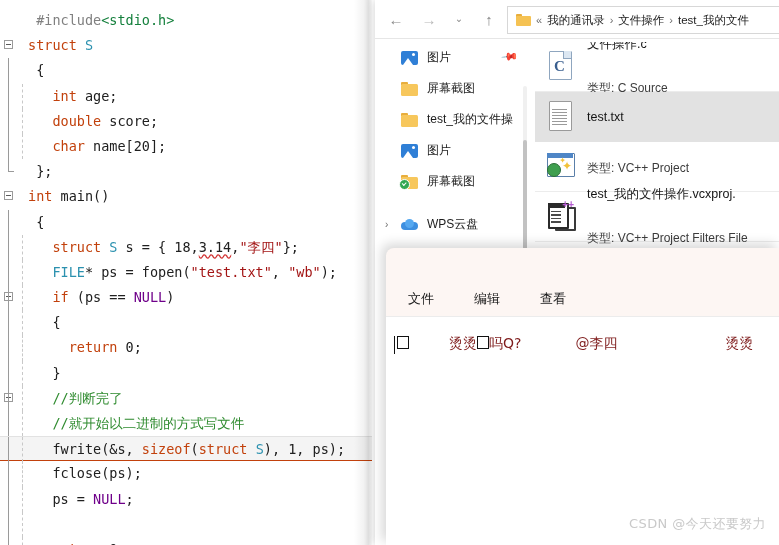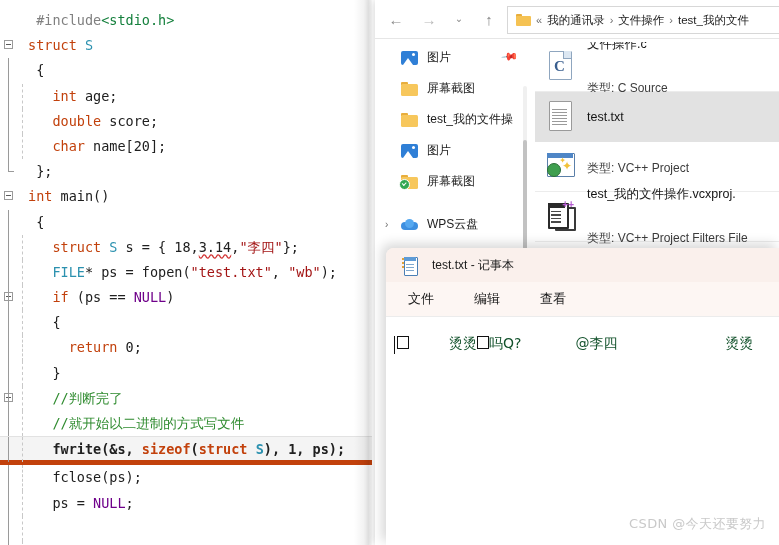--- a/index.html
+++ b/index.html
@@ -19,21 +19,21 @@
     position:absolute;right:0;top:0;width:18px;height:545px;
     background:linear-gradient(to right,rgba(0,0,0,0.00),rgba(0,0,0,0.05) 55%,rgba(0,0,0,0.11) 80%,rgba(0,0,0,0.02));
     pointer-events:none;
   }
   #code{
     position:absolute;left:0;top:8px;width:372px;
     font-family:"DejaVu Sans Mono","Liberation Mono",monospace;
     font-size:13.5px;line-height:25.2px;white-space:pre;
   }
   .ln{position:relative;height:25.2px;padding-left:28px;color:#000;}
-  .ln.hl{background:#f4f4f4;border-top:1px solid #e2e2e2;border-bottom:5px solid #c2410c;height:23.2px;font-weight:bold;}
+  .ln.hl{background:#f4f4f4;border-top:1px solid #e2e2e2;border-bottom:1px solid #c2410c;height:23.2px;}
 
   
   .fold{
     position:absolute;left:4px;top:7px;width:9px;height:9px;
     border:1px solid #9a9a9a;background:#fff;box-sizing:border-box;
   }
   .fold:after{content:"";position:absolute;left:1px;top:3px;width:5px;height:1px;background:#5a5a5a;}
   .vbar{position:absolute;left:8px;top:0;width:1px;height:25.2px;background:#9a9a9a;}
   .vbar.end{height:13px;}
   .vbar.end:after{content:"";position:absolute;left:0;top:12px;width:6px;height:1px;background:#9a9a9a;}
@@ -182,21 +182,21 @@
   #np-menu-edit{margin-left:20px;}
   #np-menu-view{margin-left:20px;text-align:right;}
   #np-menu-sep{position:absolute;left:0;top:68px;width:393px;height:1px;background:#ececec;}
   #np-body{
     position:absolute;left:0;top:69px;width:393px;height:228px;background:#ffffff;
   }
   #np-caret{position:absolute;left:8px;top:19px;width:1px;height:18px;background:#111;}
   #np-text{
     position:absolute;left:11px;top:18px;width:370px;
     font-family:"DejaVu Sans","Liberation Sans",sans-serif;
-    font-size:14px;color:#14532d;white-space:pre;
+    font-size:14px;color:#7f1d1d;white-space:pre;
   }
   #np-text .gap{display:inline-block;width:40px;}
   #np-text .gap2{display:inline-block;width:54px;}
   .tofu{display:inline-block;width:12px;height:13px;border:1.3px solid #111;box-sizing:border-box;vertical-align:-1px;}
 
   
   #watermark{
     position:absolute;right:13px;bottom:12px;
     font-size:13px;color:#c9c9c9;letter-spacing:0.4px;
     font-family:"DejaVu Sans","Liberation Sans",sans-serif;
@@ -336,33 +336,20 @@
         </span>
         <span class="file-text">
           <span class="file-name">test_我的文件操作.vcxproj.</span>
           <span class="file-meta">类型: VC++ Project Filters File</span>
         </span>
       </div>
     </div>
 </div>
 
 <div id="notepad">
-  <div id="np-titlebar">
-    <span id="np-icon">
-      <span class="sp" style="top:1px"></span>
-        <span class="sp2"></span>
-        <span class="sp3"></span>
-      <span class="body"></span>
-        <span class="top"></span>
-      <span class="rl" style="top:7px"></span>
-        <span class="rl" style="top:10px"></span>
-        <span class="rl" style="top:13px"></span>
-    </span>
-    <span id="np-title">test.txt - 记事本</span>
-  </div>
   <div id="np-menubar">
     <span class="np-menu" id="np-menu-file">文件</span>
     <span class="np-menu" id="np-menu-edit">编辑</span>
     <span class="np-menu" id="np-menu-view">查看</span>
   </div>
   <div id="np-menu-sep"></div>
   <div id="np-body">
     <div id="np-caret"></div>
     <div id="np-text"><span class="tofu"></span><span class="gap"></span><span>烫烫</span><span class="tofu"></span><span>吗Q?</span><span class="gap2"></span><span>@李四</span><span class="gap2"></span><span class="gap2"></span><span>烫烫</span></div>
   </div>

